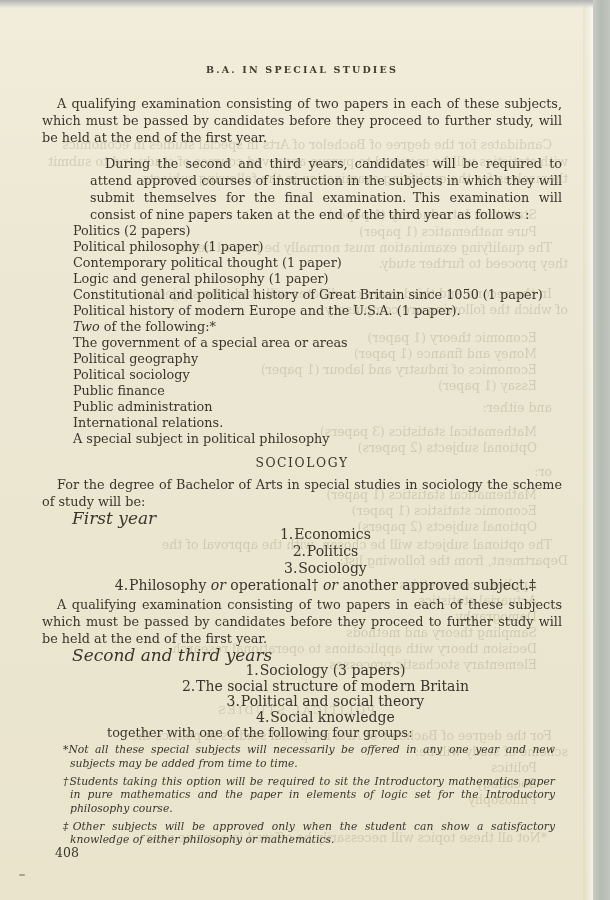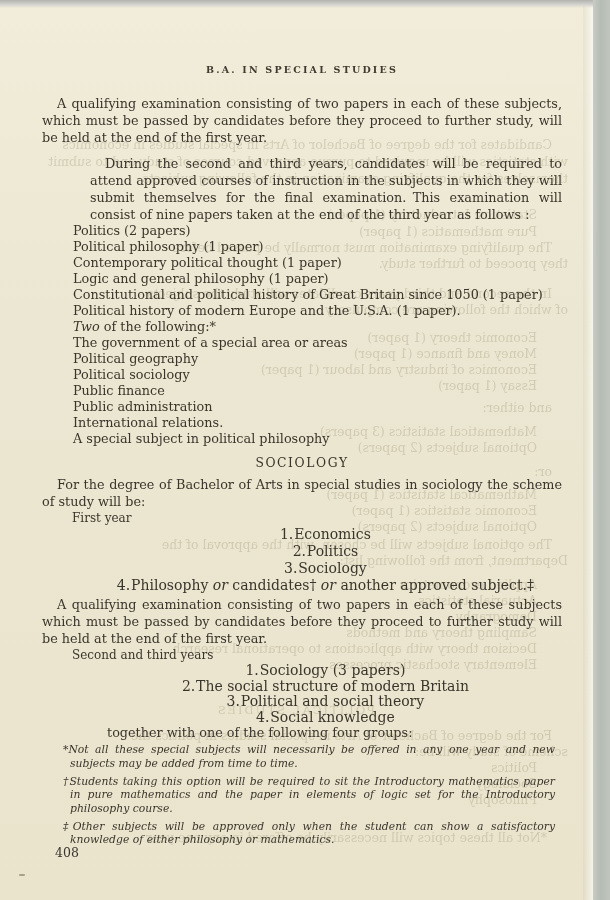--- a/index.html
+++ b/index.html
@@ -57,21 +57,21 @@
   .p1 { margin-top:20px; }
   .p2 { margin-top:9px;margin-left:48px; }
   .plain-list { margin:0 0 0 31px; font-size:12.8px; line-height:16px; }
   .segs-line { margin:0 0 0 31px; font-size:12.8px; line-height:16px; }
   em { font-style:italic; }
   .section-heading {
     margin:9px 0 0 0; text-align:center; font-size:12.3px;
     letter-spacing:1.6px; font-weight:normal; color:#3a352b;
   }
   .intro { margin-top:6px; }
-  .year-label { margin:0 0 0 30px; font-size:12px; line-height:16px; }
+  .year-label { margin:0 0 0 30px; font-size:17px; line-height:16px;font-style:italic; }
   .numlist { margin:0 0 0 46px; font-size:14px; line-height:17px;text-align:center; }
   .numlist.tight { line-height:15.5px; }
   .num { display:inline-block; min-width:15px; }
   .together { margin:0 0 0 65px; font-size:12.8px; line-height:15px; }
   .pq { margin-top:2px; }
   .footnotes {
     position:absolute; left:63px; right:55px; top:743px; z-index:2;
     font-size:10.8px; line-height:13.5px;
   }
   .footnote { margin-bottom:4.5px; text-align:justify; padding-left:7px; text-indent:-7px;font-style:italic; }
@@ -157,21 +157,21 @@
     <h2 class="section-heading">SOCIOLOGY</h2>
 
     <p class="para intro">For the degree of Bachelor of Arts in special studies in sociology the scheme of study will be:</p>
 
     <div class="year-label">First year</div>
 
     <div class="numlist">
         <div><span class="num">1.</span><span>Economics</span></div>
         <div><span class="num">2.</span><span>Politics</span></div>
         <div><span class="num">3.</span><span>Sociology</span></div>
-        <div><span class="num">4.</span><span>Philosophy </span><em>or</em><span> candidates† </span><em>or</em><span> another approved subject.‡</span></div>
+        <div><span class="num">4.</span><span>Philosophy </span><em>or</em><span> operational† </span><em>or</em><span> another approved subject.‡</span></div>
       </div>
 
     <p class="para pq">A qualifying examination consisting of two papers in each of these subjects which must be passed by candidates before they proceed to further study will be held at the end of the first year.</p>
 
     <div class="year-label">Second and third years</div>
 
     <div class="numlist tight">
         <div><span class="num">1.</span><span>Sociology (3 papers)</span></div>
         <div><span class="num">2.</span><span>The social structure of modern Britain</span></div>
         <div><span class="num">3.</span><span>Political and social theory</span></div>

